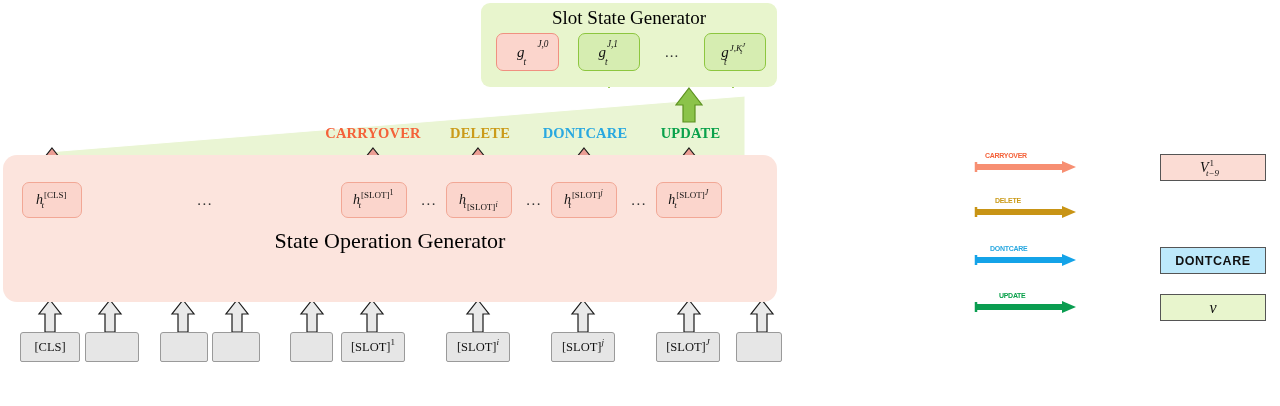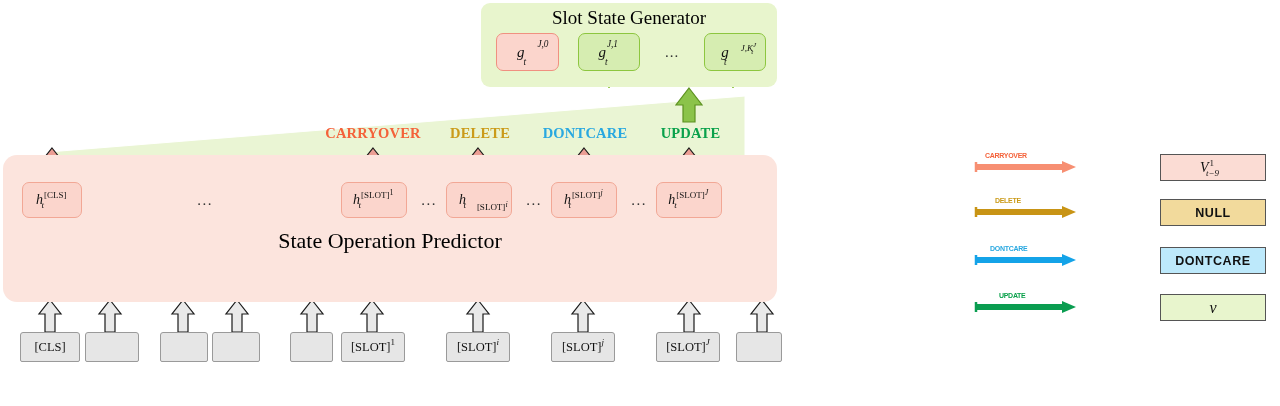--- a/index.html
+++ b/index.html
@@ -279,54 +279,54 @@
   <div class="abs gbox green" style="left:578px; width:62px;">
     <span class="mathit">g</span>
       <span style="display:inline-block; position:relative; top:-4px; left:1px;"><sup class="mathit">J,1</sup></span>
       <span style="display:inline-block; position:relative; top:5px; left:-12px;"><sub class="mathit">t</sub></span>
   </div>
 
   <div class="abs gdots" style="left:658px; width:28px;">...</div>
 
   <div class="abs gbox green" style="left:704px; width:62px;">
     <span class="mathit">g</span>
-      <span style="display:inline-block; position:relative; top:-4px; left:12px; font-size:9px;text-align:center;">
+      <span style="display:inline-block; position:relative; top:-4px; left:1px; font-size:9px;text-align:center;">
       <span class="mathit">J,K</span><span style="font-size:7px; position:relative; top:-4px;"><span class="mathit">J</span></span><span style="font-size:7px; position:relative; top:3px; left:-5px;"><span class="mathit">t</span></span>
     </span>
       <span style="display:inline-block; position:relative; top:5px; left:-22px;"><sub class="mathit">t</sub></span>
   </div>
 
   <div class="op-label" style="left: 311px; width: 124px; color: rgb(244, 98, 58);">CARRYOVER</div>
   <div class="op-label" style="left: 430px; width: 100px; color: rgb(203, 155, 26);">DELETE</div>
   <div class="op-label" style="left: 530px; width: 110px; color: rgb(41, 168, 224);">DONTCARE</div>
   <div class="op-label" style="left: 638px; width: 105px; color: rgb(10, 161, 75);">UPDATE</div>
 
   <div class="abs sop-panel">
-    <div class="sop-title">State Operation Predictor</div>
+    <div class="sop-title">State Operation Generator</div>
   </div>
 
   <div class="abs hbox" style="left:22px; width:60px;">
     <span class="mathit">h</span>
       <span style="display:inline-block; position:relative; top:-5px; left:1px; font-size:9px;">[CLS]</span>
       <span style="display:inline-block; position:relative; top:5px; left:-24px; font-size:9px;" class="mathit">t</span>
   </div>
 
   <div class="abs hdots" style="left:185px; width:40px;">...</div>
 
   <div class="abs hbox" style="left:341px; width:66px;">
     <span class="mathit">h</span>
       <span style="display:inline-block; position:relative; top:-5px; left:1px; font-size:9px;">[SLOT]<span style="font-size:8px; position:relative; top:-3px;">1</span></span>
       <span style="display:inline-block; position:relative; top:5px; left:-34px; font-size:9px;" class="mathit">t</span>
   </div>
 
   <div class="abs hdots" style="left:412px; width:34px;">...</div>
 
   <div class="abs hbox" style="left:446px; width:66px;">
     <span class="mathit">h</span>
-      <span style="display:inline-block; position:relative; top:-5px; left:11px; font-size:9px;margin-top:24px;">[SLOT]<span class="mathit" style="font-size:8px; position:relative; top:-3px;">i</span></span>
+      <span style="display:inline-block; position:relative; top:-5px; left:1px; font-size:9px;margin-top:24px;">[SLOT]<span class="mathit" style="font-size:8px; position:relative; top:-3px;">i</span></span>
       <span style="display:inline-block; position:relative; top:5px; left:-33px; font-size:9px;" class="mathit">t</span>
   </div>
 
   <div class="abs hdots" style="left:517px; width:34px;">...</div>
 
   <div class="abs hbox" style="left:551px; width:66px;">
     <span class="mathit">h</span>
       <span style="display:inline-block; position:relative; top:-5px; left:1px; font-size:9px;">[SLOT]<span class="mathit" style="font-size:8px; position:relative; top:-3px;">j</span></span>
       <span style="display:inline-block; position:relative; top:5px; left:-33px; font-size:9px;" class="mathit">t</span>
   </div>
@@ -366,19 +366,18 @@
   <div class="legend-label" style="left:985px; top:152px; color:#f4623a;">CARRYOVER</div>
   <div class="legend-label" style="left:995px; top:197px; color:#cb9b1a;">DELETE</div>
   <div class="legend-label" style="left:990px; top:245px; color:#29a8e0;">DONTCARE</div>
   <div class="legend-label" style="left:999px; top:292px; color:#0aa14b;">UPDATE</div>
 
   <div class="vbox serif" style="top:154px; background:#fbdcd4;">
     <span class="mathit">V</span>
       <span style="display:inline-block; position:relative; top:-5px; left:1px; font-size:9px;">1</span>
       <span style="display:inline-block; position:relative; top:5px; left:-7px; font-size:9px;" class="mathit">t−9</span>
   </div>
-  <div class="vbox mono" style="top:199px; background:#f2da9c;">NULL</div>
   <div class="vbox mono" style="top:247px; background:#bde9fb;">DONTCARE</div>
   <div class="vbox serif" style="top:294px; background:#e8f5cd;">
     <span class="mathit" style="font-size:16px;">v</span>
   </div>
 
 </div>
 
 </body></html>

